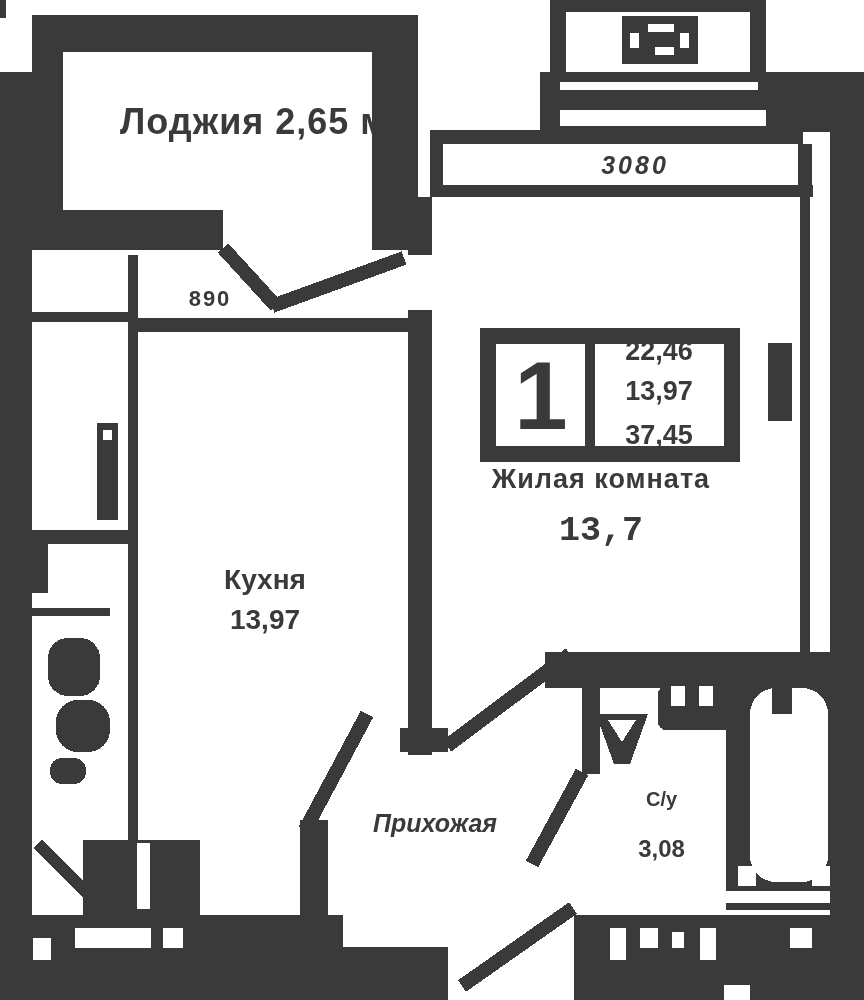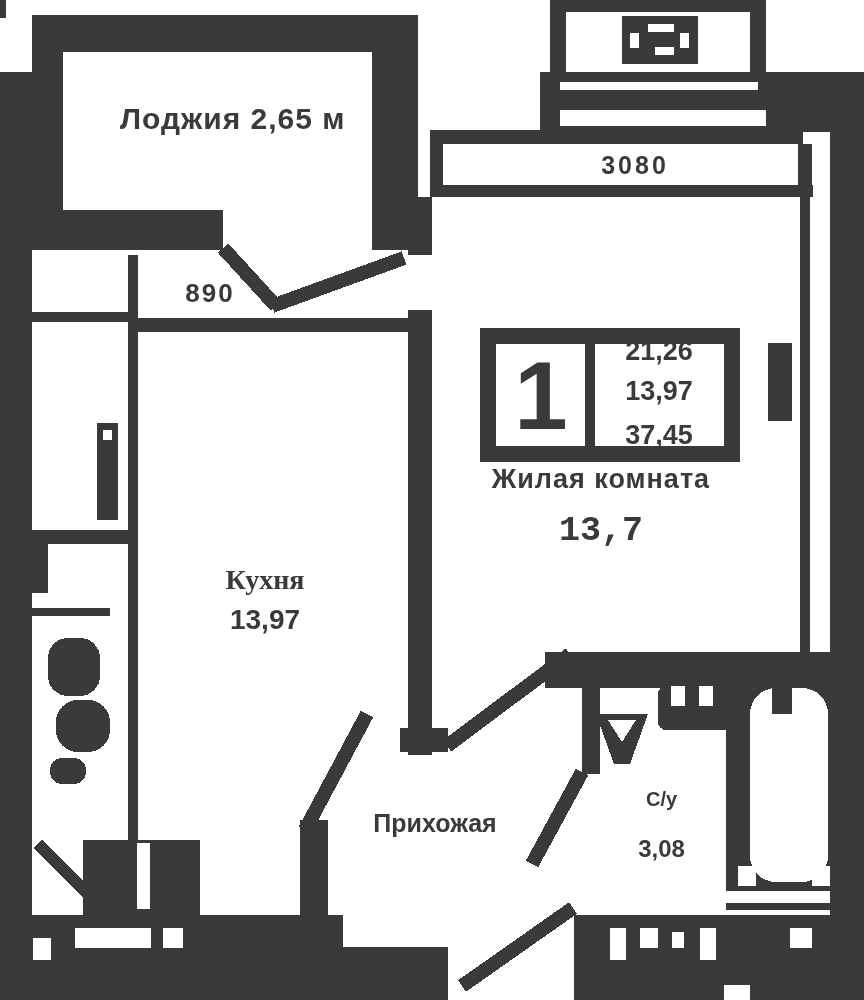--- a/index.html
+++ b/index.html
@@ -12,32 +12,32 @@
   }
   .plan svg{position:absolute;left:0;top:0;}
   .lbl{
     position:absolute;
     color:var(--wall,#3a3a3a);
     font-weight:bold;
     text-align:center;
     white-space:nowrap;
     line-height:1;
   }
-  .callout-lbl{left:120px;top:104px;width:216px;font-size:30px;letter-spacing:1px;}
-  .dim-top{left:540px;top:153px;width:190px;font-size:25px;letter-spacing:3px;}
-  .dim-opening{left:150px;top:280px;width:120px;font-size:26px;letter-spacing:2px;}
+  .callout-lbl{left:120px;top:104px;width:216px;font-size:36px;letter-spacing:1px;}
+  .dim-top{left:540px;top:153px;width:190px;font-size:25px;letter-spacing:3px;font-style:italic;}
+  .dim-opening{left:150px;top:288px;width:120px;font-size:22px;letter-spacing:2px;}
   .rooms-count{left:496px;top:346px;width:90px;height:100px;font-size:96px;line-height:100px;}
   .area-line1{left:594px;top:338px;width:130px;font-size:27px;}
   .area-line2{left:594px;top:378px;width:130px;font-size:27px;}
   .area-line3{left:594px;top:416px;width:130px;font-size:27px;margin-top:6px;}
   .living-name{left:440px;top:466px;width:322px;font-size:27px;letter-spacing:1px;}
   .living-area{left:440px;top:514px;width:322px;font-size:35px;font-family:Liberation Mono, monospace;}
-  .kitchen-name{left:180px;top:566px;width:170px;font-size:28px;font-family:Liberation Serif, serif;}
+  .kitchen-name{left:180px;top:566px;width:170px;font-size:28px;}
   .kitchen-area{left:180px;top:606px;width:170px;font-size:28px;}
-  .hallway-name{left:330px;top:811px;width:210px;font-size:25px;}
+  .hallway-name{left:330px;top:811px;width:210px;font-size:25px;font-style:italic;}
   .hallway-area{left:330px;top:845px;width:210px;font-size:25px;}
   .bath-name{left:604px;top:789px;width:115px;font-size:20px;}
   .bath-area{left:604px;top:821px;width:115px;font-size:24px;margin-top:16px;}
 </style>
 </head>
 <body>
 
 <div class="plan">
 
   <svg width="864" height="1000" viewBox="0 0 864 1000" shape-rendering="crispEdges">
@@ -171,21 +171,21 @@
         <rect x="726" y="891" width="104" height="12" fill="var(--bg,#ffffff)"></rect>
       </g>
     </g>
   </svg>
 
   <div class="lbl callout-lbl">Лоджия 2,65 м</div>
   <div class="lbl dim-top">3080</div>
   <div class="lbl dim-opening">890</div>
 
   <div class="lbl rooms-count">1</div>
-  <div class="lbl area-line1">21,26</div>
+  <div class="lbl area-line1">22,46</div>
   <div class="lbl area-line2">13,97</div>
   <div class="lbl area-line3">37,45</div>
 
   <div class="lbl living-name">Жилая комната</div>
   <div class="lbl living-area">13,7</div>
 
   <div class="lbl kitchen-name">Кухня</div>
   <div class="lbl kitchen-area">13,97</div>
 
   <div class="lbl hallway-name">Прихожая</div>

